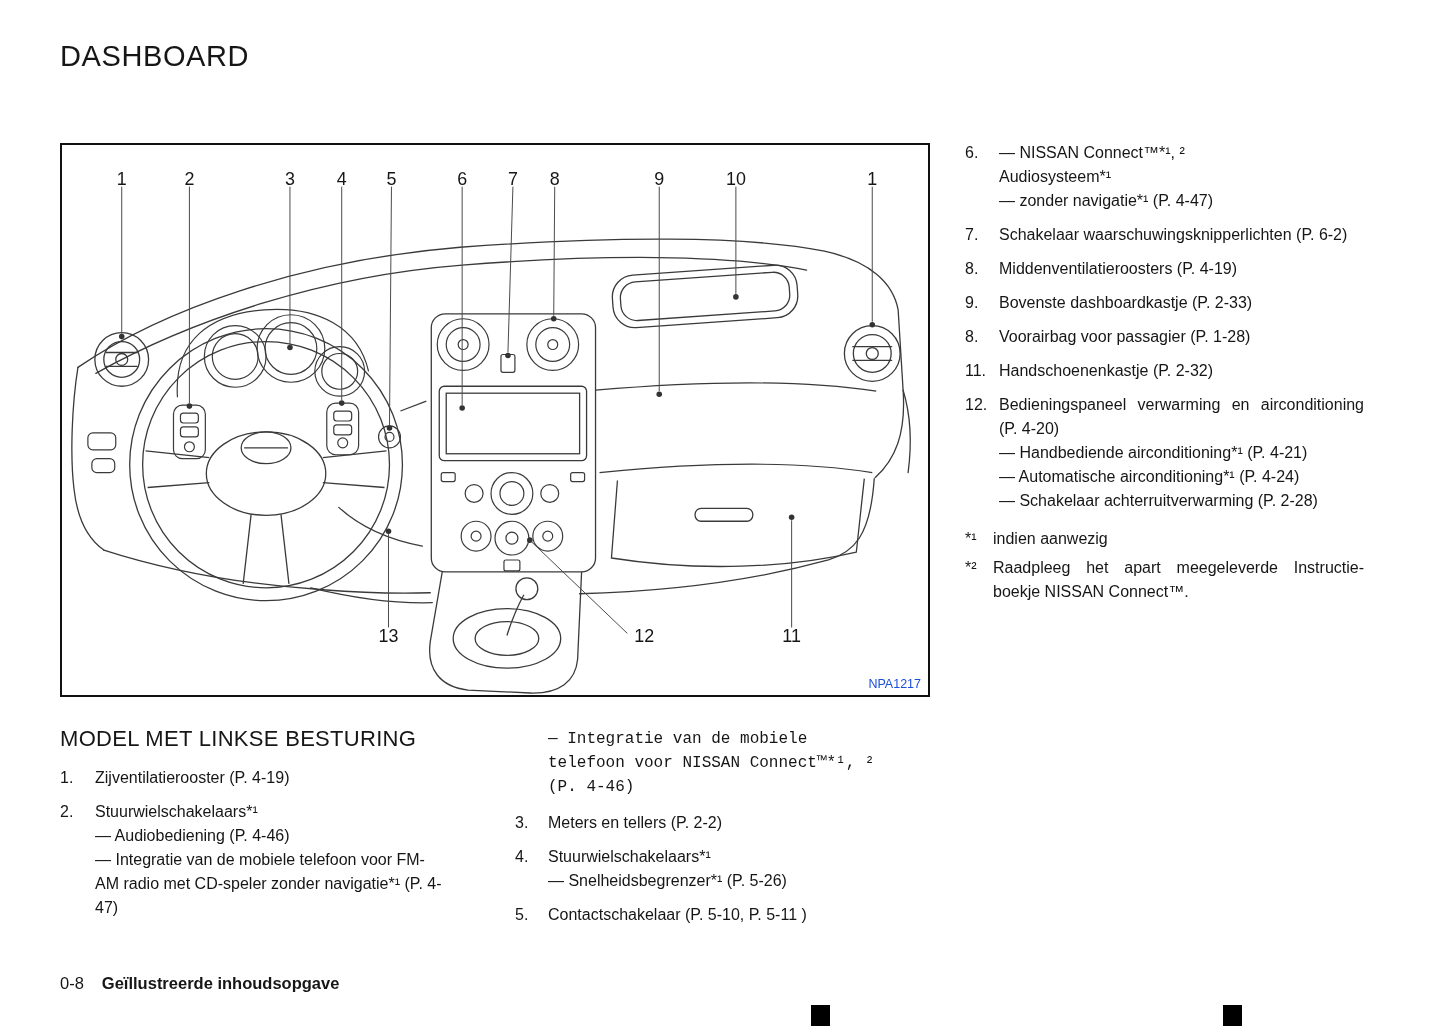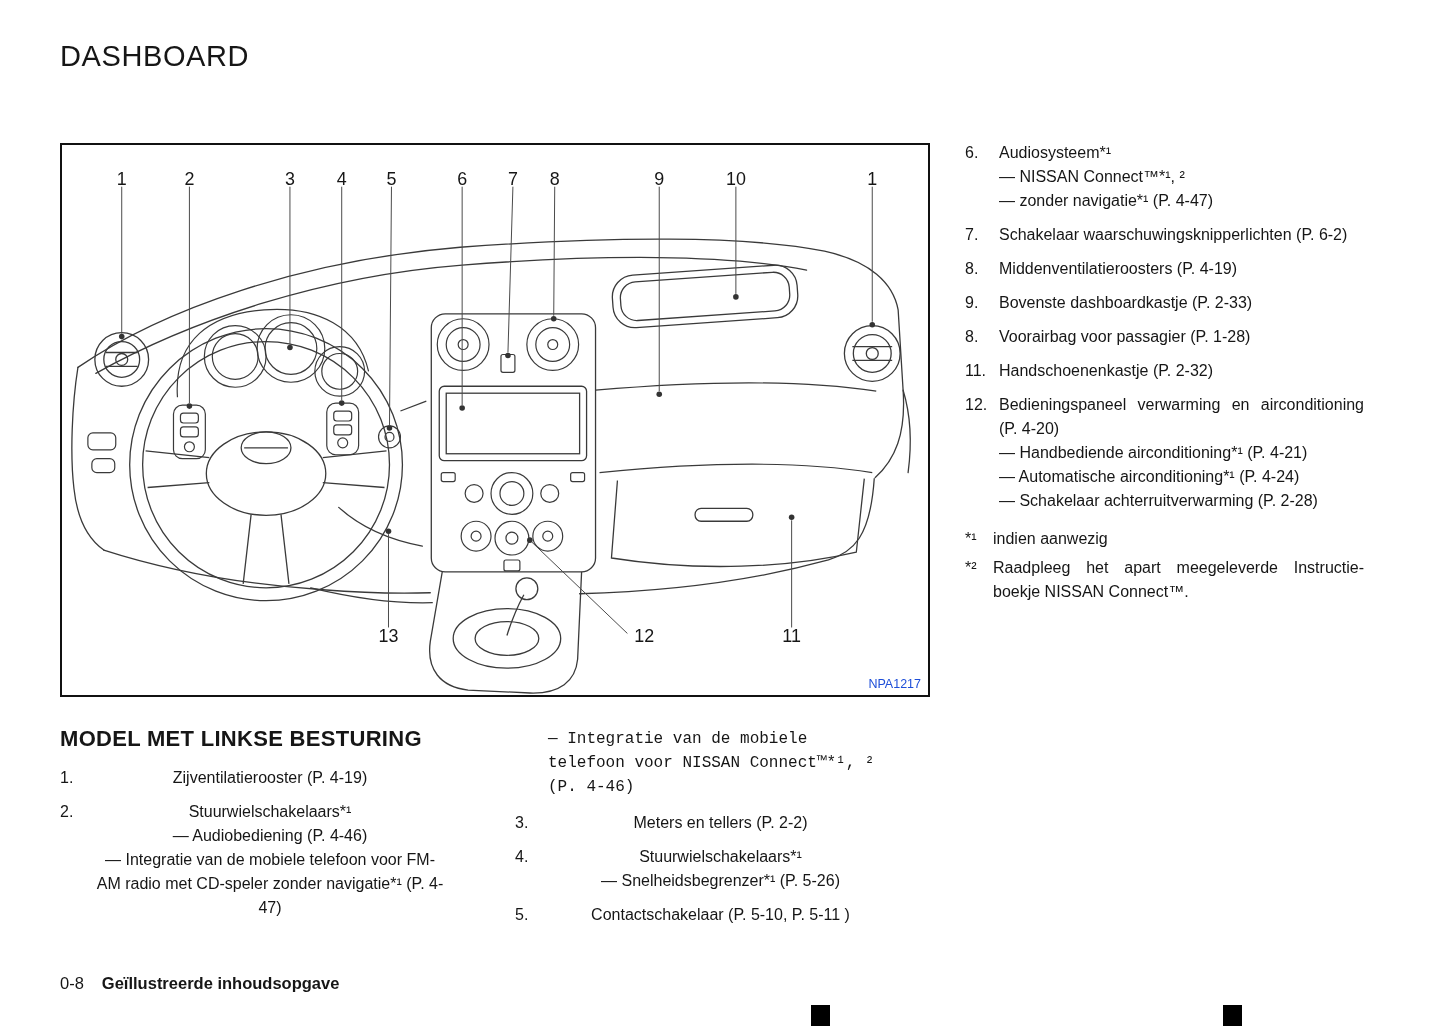--- a/index.html
+++ b/index.html
@@ -22,29 +22,29 @@
   .figure-frame svg { display:block; width:100%; height:100%; }
   .figure-code {
     position:absolute; right:7px; bottom:4px;
     font-size:12.5px; color:#1d4ed8; background:#fff; padding-left:4px;
   }
   .callout { font-size:18px; fill:#161616; }
   .col { position:absolute; font-size:16px; line-height:24px; }
   .legend-right { left:965px; top:141px; width:399px; }
   .item { display:flex; margin-bottom:10px; }
   .item .num { flex:0 0 34px; }
-  .item .content { flex:1;text-align:center; }
+  .item .content { flex:1; }
   .legend-right .item .content { text-align:justify; }
   .fnote { display:flex; margin-bottom:5px; }
   .fnote .marker { flex:0 0 28px; }
   .fnote .content { flex:1; text-align:justify; }
   .fnotes { margin-top:14px; }
   .section-title {
     position:absolute; left:60px; top:726px;
-    font-size:22px; font-weight:700; letter-spacing:.3px;
+    font-size:22px; font-weight:400; letter-spacing:.3px;
   }
   .legend-left { left:60px; top:766px; width:385px; }
   .legend-left .item .num { flex:0 0 35px; }
   .legend-mid { left:515px; top:727px; width:378px; }
   .legend-mid .item .num { flex:0 0 33px; }
   .cont-block { padding-left:33px; margin-bottom:12px;font-family:Liberation Mono, monospace; }
   .legend-mid .item { margin-bottom:10px; }
   .page-footer {
     position:absolute; left:60px; top:974px; font-size:16.5px;
     display:flex; align-items:baseline;
@@ -240,22 +240,22 @@
       <text class="callout" x="733" y="501">11</text>
     </g>
   </svg>
   <span class="figure-code">NPA1217</span>
 </div>
 
 <section class="col legend-right">
   <div class="item">
     <span class="num">6.</span>
     <div class="content">
+      <div>— NISSAN Connect™*¹, ²</div>
       <div>Audiosysteem*¹</div>
-      <div>— NISSAN Connect™*¹, ²</div>
       <div>— zonder navigatie*¹ (P. 4-47)</div>
     </div>
   </div>
   <div class="item">
     <span class="num">7.</span>
     <div class="content">
       <div>Schakelaar waarschuwingsknipperlichten (P. 6-2)</div>
     </div>
   </div>
   <div class="item">

